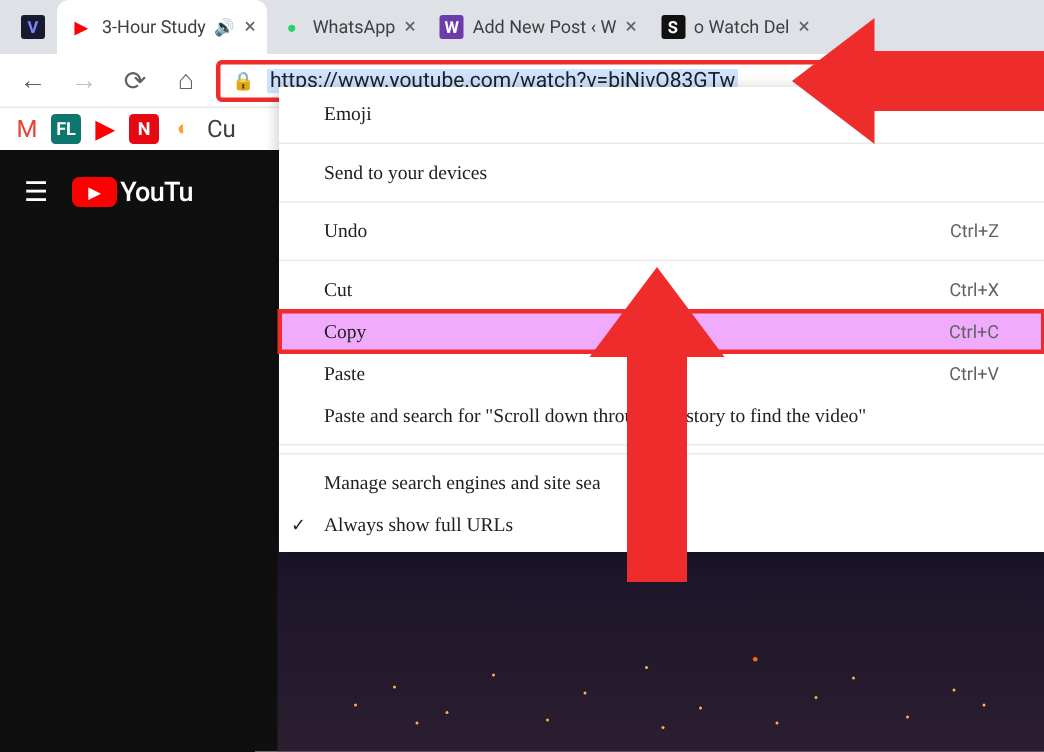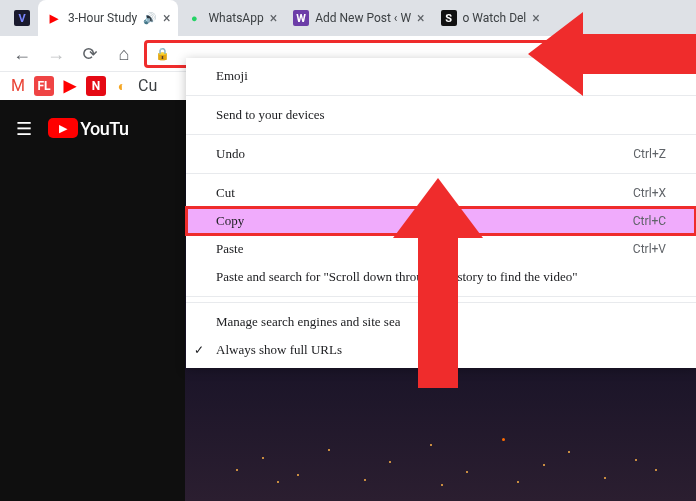--- a/index.html
+++ b/index.html
@@ -19,21 +19,21 @@
     .toolbar { height:36px; background:#fff; display:flex; align-items:center; gap:6px; padding:0 8px; border-bottom:1px solid #e8eaed; }
     .nav-btn { width:28px; height:28px; display:flex; align-items:center; justify-content:center; color:#5f6368; font-size:18px; border-radius:50%; cursor:pointer; }
     .omni-wrap { flex:1; height:28px; position:relative; }
     .omnibox { position:absolute; inset:0; background:#fff; border:3px solid #ef2c2c; border-radius:4px; display:flex; align-items:center; padding:0 8px; gap:8px; }
     .lock { color:#5f6368; font-size:12px; }
     .url { font-size:14px; color:#202124; background:#cfe2ff; padding:0 2px; white-space:nowrap; overflow:hidden; }
     .post-toolbar { right:18px; top:44px; position:absolute; color:#5f6368; font-size:12px; }
     .bookmarks { height:28px; background:#fff; display:flex; align-items:center; gap:6px; padding:0 8px; border-bottom:1px solid transparent; }
     .bm { width:20px; height:20px; display:flex; align-items:center; justify-content:center; font-size:12px; font-weight:bold; border-radius:3px; cursor:pointer; }
     .bm-m { color:#ea4335; font-size:16px; font-weight:normal; }
-    .bm-fl { background:#ef4444; color:#fff; }
+    .bm-fl { background:#0f766e; color:#fff; }
     .bm-yt { color:#ff0000; font-size:16px; }
     .bm-n { background:#e50914; color:#fff; }
     .bm-cu { color:#f5a623; font-size:14px; }
     .bm-label { font-size:16px; color:#3c4043; }
     .page { position:absolute; top:100px; left:0; right:0; bottom:0; background:#0f0f0f; }
     .yt-header { height:56px; display:flex; align-items:center; padding:0 16px; gap:16px; }
     .hamburger { color:#fff; font-size:18px; cursor:pointer; }
     .yt-logo { display:flex; align-items:center; gap:2px; }
     .yt-logo-play { background:#ff0000; color:#fff; width:30px; height:20px; border-radius:5px; display:flex; align-items:center; justify-content:center; font-size:11px; }
     .yt-logo-text { color:#fff; font-weight:500; font-size:18px; letter-spacing:-.5px; }
@@ -82,20 +82,21 @@
 </div>
 
 <div class="toolbar">
   <div class="nav-btn">←</div>
   <div class="nav-btn" style="opacity:.4;">→</div>
   <div class="nav-btn">⟳</div>
   <div class="nav-btn">⌂</div>
   <div class="omni-wrap">
     <div class="omnibox">
       <span class="lock">🔒</span>
+      <span class="url">https://www.youtube.com/watch?v=biNivO83GTw</span>
     </div>
   </div>
 </div>
 <div class="post-toolbar">od</div>
 
 <div class="bookmarks">
   <div class="bm bm-m">M</div>
   <div class="bm bm-fl">FL</div>
   <div class="bm bm-yt">▶</div>
   <div class="bm bm-n">N</div>

